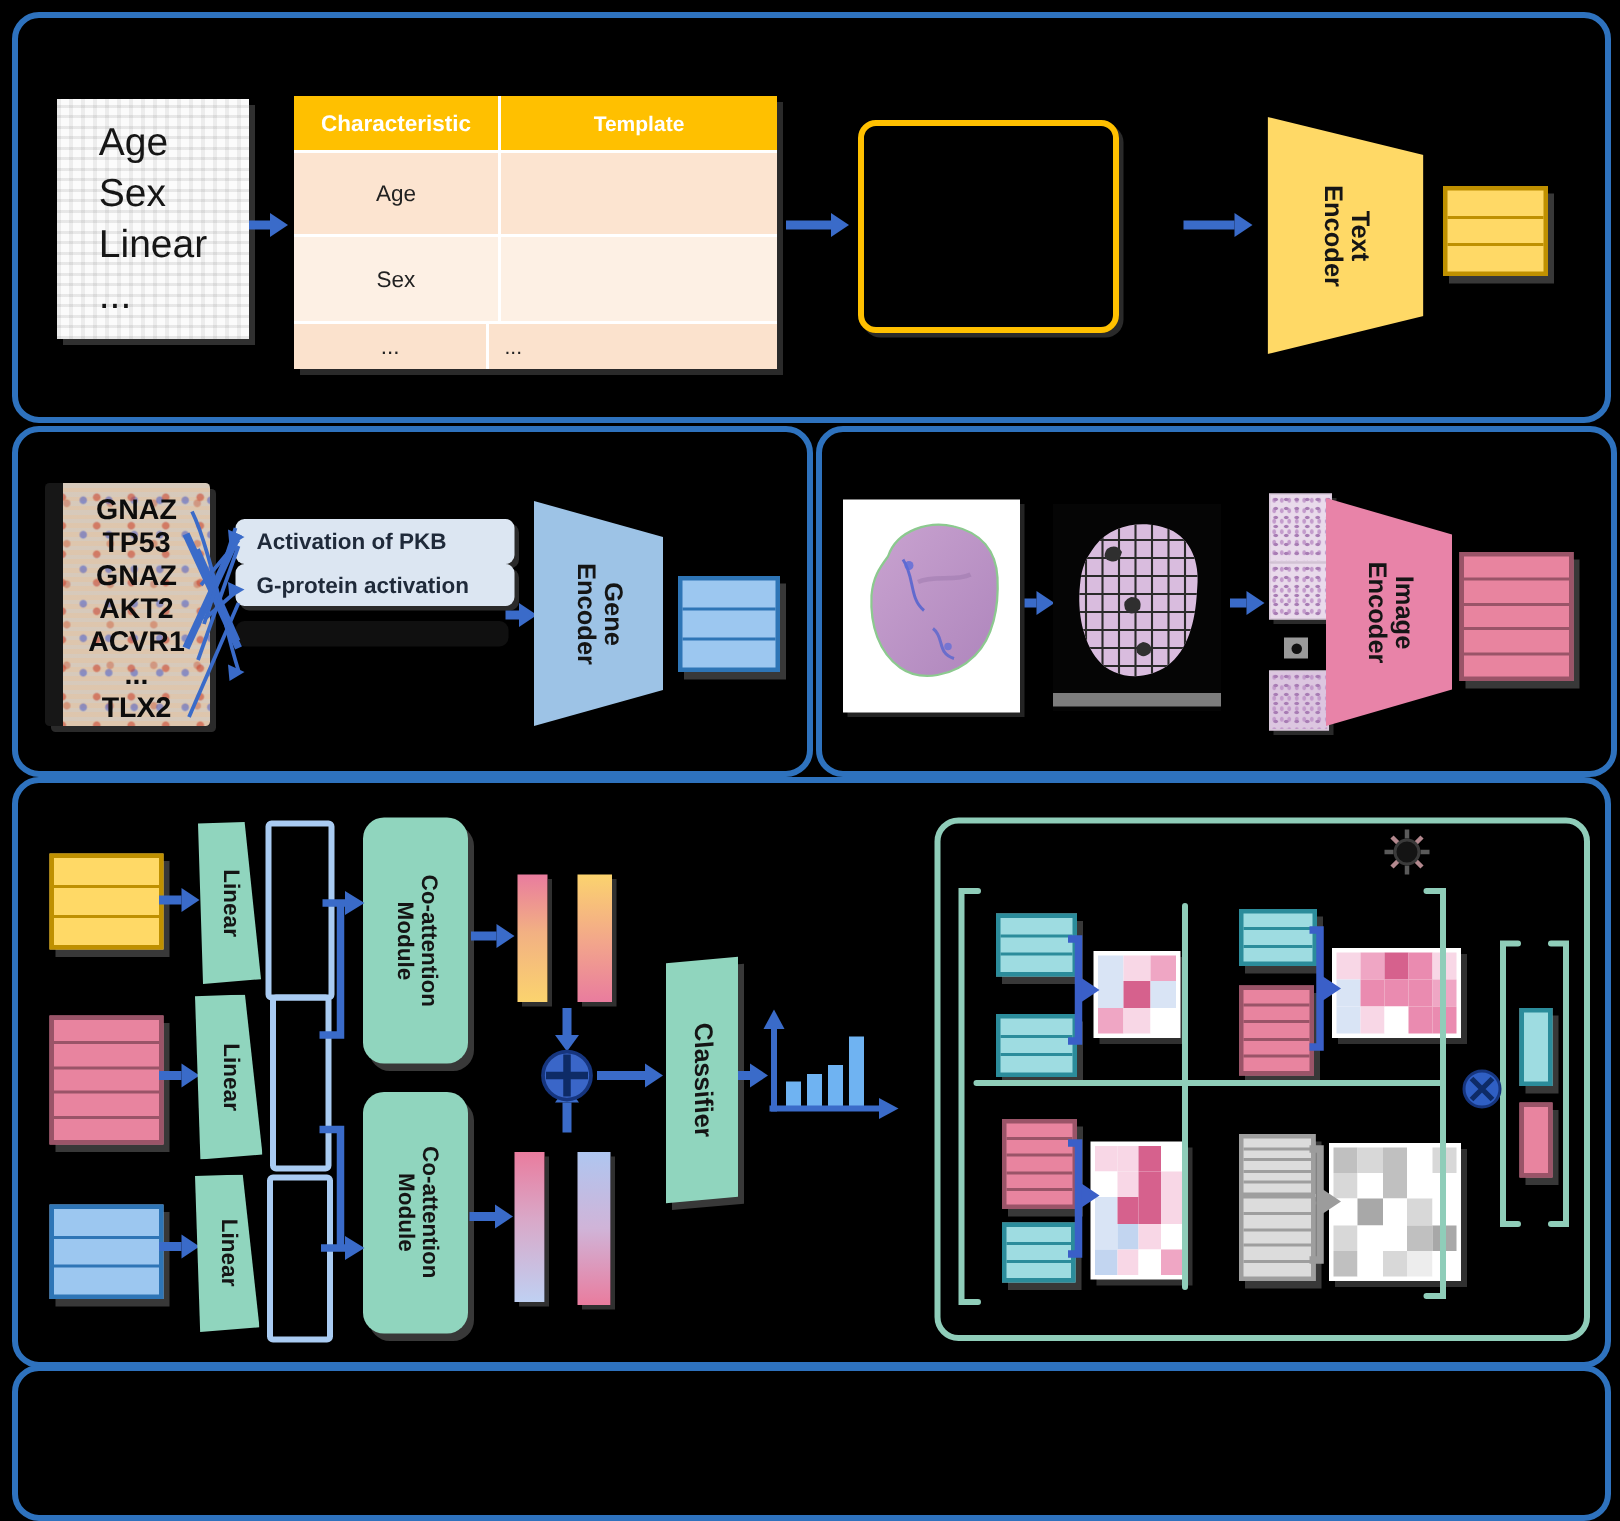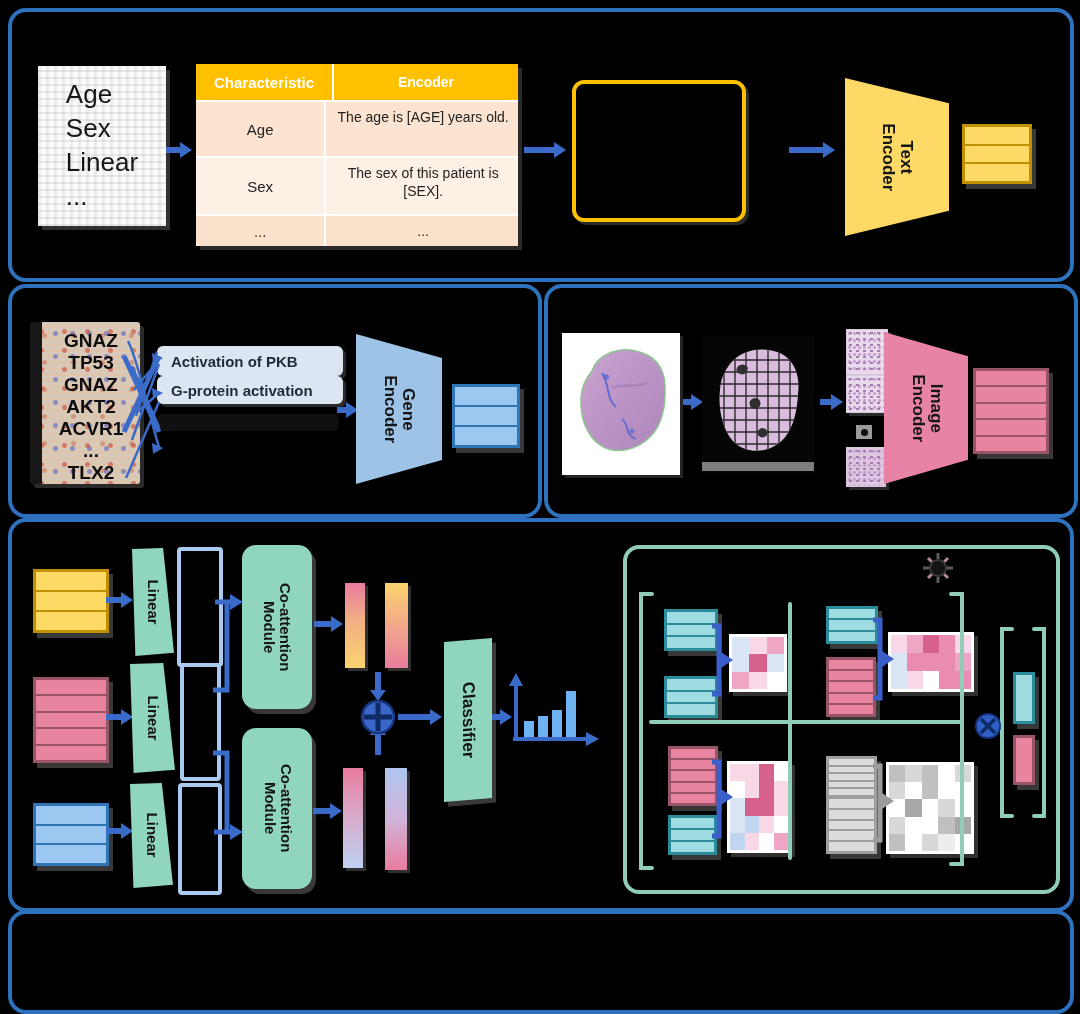--- a/index.html
+++ b/index.html
@@ -45,21 +45,21 @@
         color:#151515;line-height:1.08;flex:none;}
 
   
   .doc{position:absolute;background:#fbfbfb;
        background-image:repeating-linear-gradient(90deg,rgba(60,60,60,.08) 0 3px,transparent 3px 8px),
                         repeating-linear-gradient(0deg,rgba(60,60,60,.10) 0 2px,transparent 2px 7px);
        box-shadow:4px 4px 0 rgba(120,120,120,.4);
        display:flex;flex-direction:column;align-items:center;justify-content:center;}
   .doc-line{font-size:26px;color:#161616;line-height:1.3;}
   .tbl{position:absolute;width:322px;box-shadow:4px 4px 0 rgba(120,120,120,.35);}
-  .tr{display:flex;text-align:center;}
+  .tr{display:flex;}
   .tr+.tr{border-top:2px solid #fff;}
   .thead{background:#FFC000;color:#fff;font-weight:bold;height:36px;font-size:15px;}
   .tbl .tr:nth-child(2){background:#FCE4D0;height:54px;}
   .tbl .tr:nth-child(3){background:#FDF0E4;height:56px;}
   .tbl .tr:nth-child(4){background:#FBE2CD;height:30px;}
   .tc0{width:136px;display:flex;align-items:center;justify-content:center;font-size:15px;color:#222;
        border-right:2px solid #fff;}
   .tc1{width:184px;padding:6px 8px 0 10px;font-size:14px;color:#222;line-height:1.3;}
   .thead .tc0{color:#fff;}
   .thead .tc1{display:flex;align-items:center;justify-content:center;padding:0;color:#fff;}
@@ -126,29 +126,27 @@
         <div class="doc-line">Sex</div>
         <div class="doc-line">Linear</div>
         <div class="doc-line">...</div>
       </div>
   </div>
   <div class="ar" style="left:166px;top:147px;width:14px;"></div>
 
   <div class="tbl" style="left:196px;top:64px;">
       <div class="tr thead">
         <div class="tc0">Characteristic</div>
-        <div class="tc1">Encoder</div>
+        <div class="tc1">Template</div>
       </div>
       <div class="tr">
         <div class="tc0">Age</div>
-        <div class="tc1">The age is [AGE] years old.</div>
       </div>
       <div class="tr">
         <div class="tc0">Sex</div>
-        <div class="tc1">The sex of this patient is [SEX].</div>
       </div>
       <div class="tr">
         <div class="tc0">...</div>
         <div class="tc1">...</div>
       </div>
     </div>
 
   <div class="ar" style="left:524px;top:147px;width:30px;"></div>
   <div class="promptbox" style="left:572px;top:80px;width:166px;height:134px;"></div>
   <div class="ar" style="left:789px;top:147px;width:34px;"></div>

